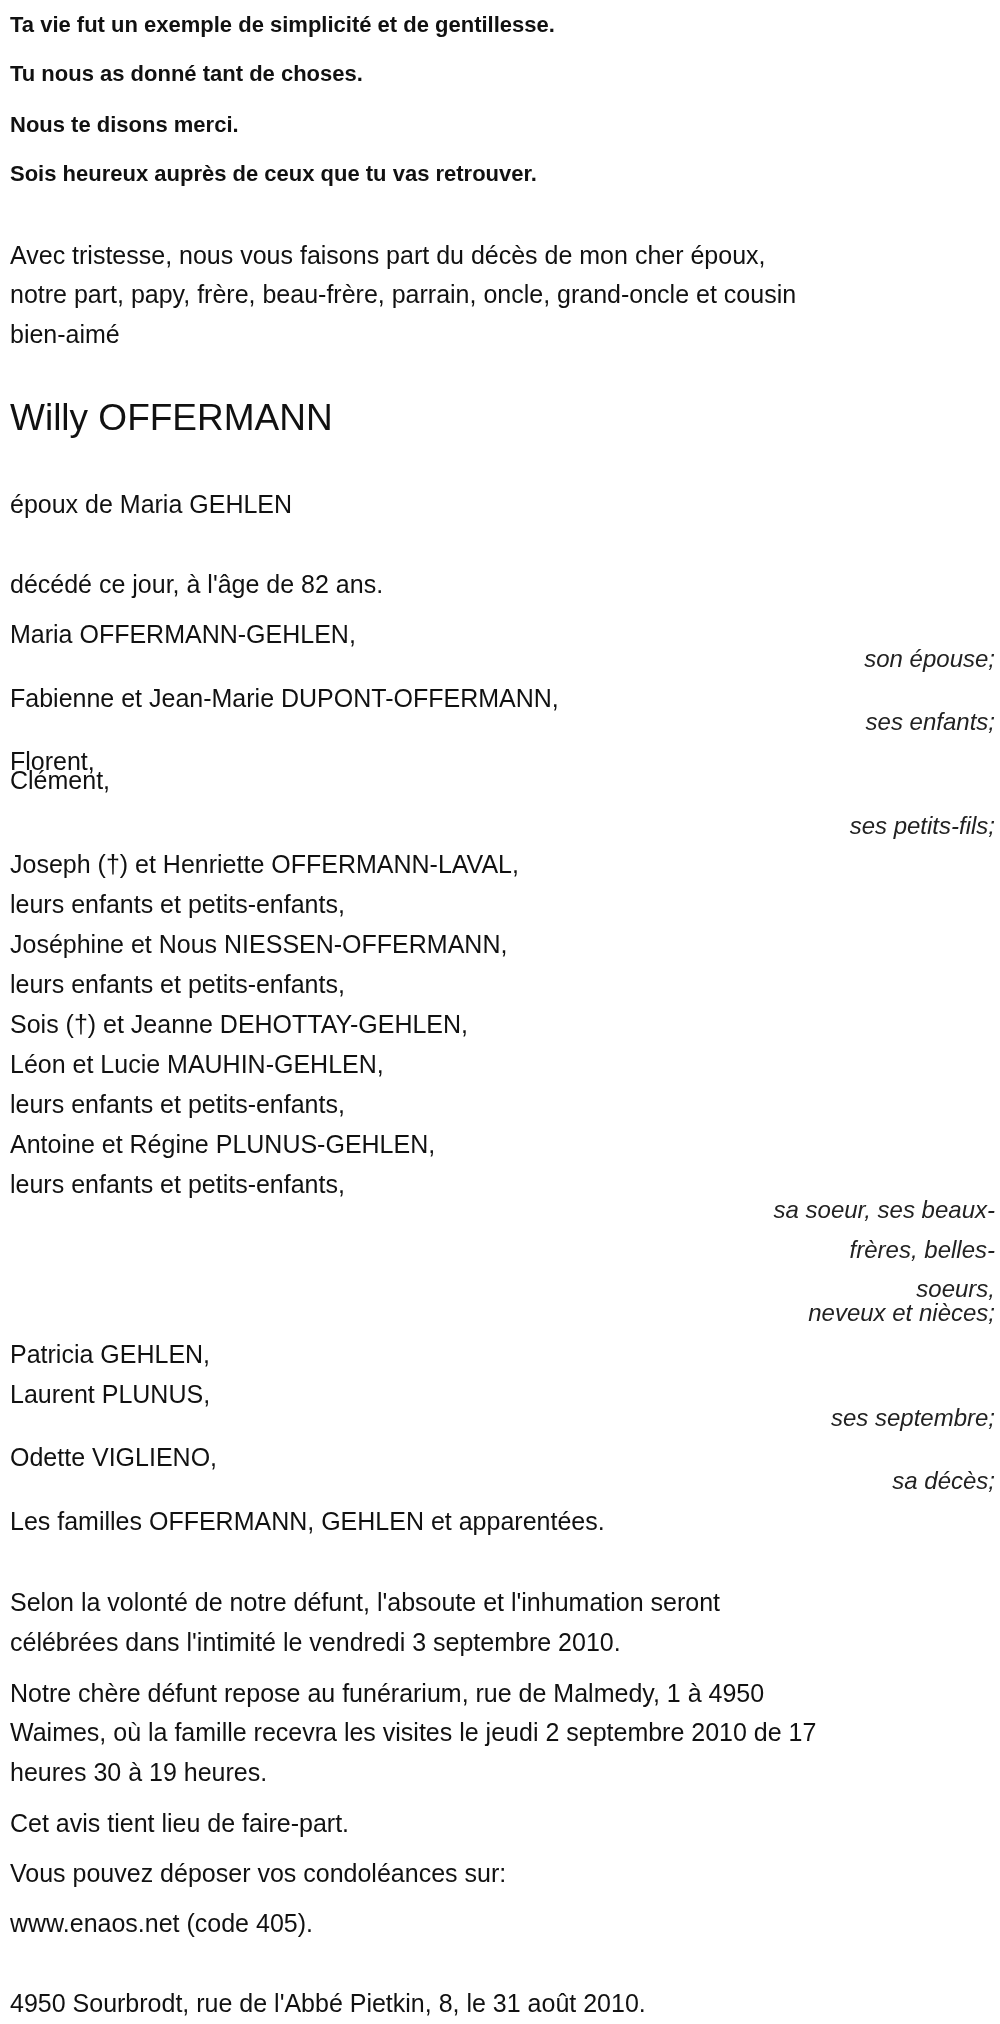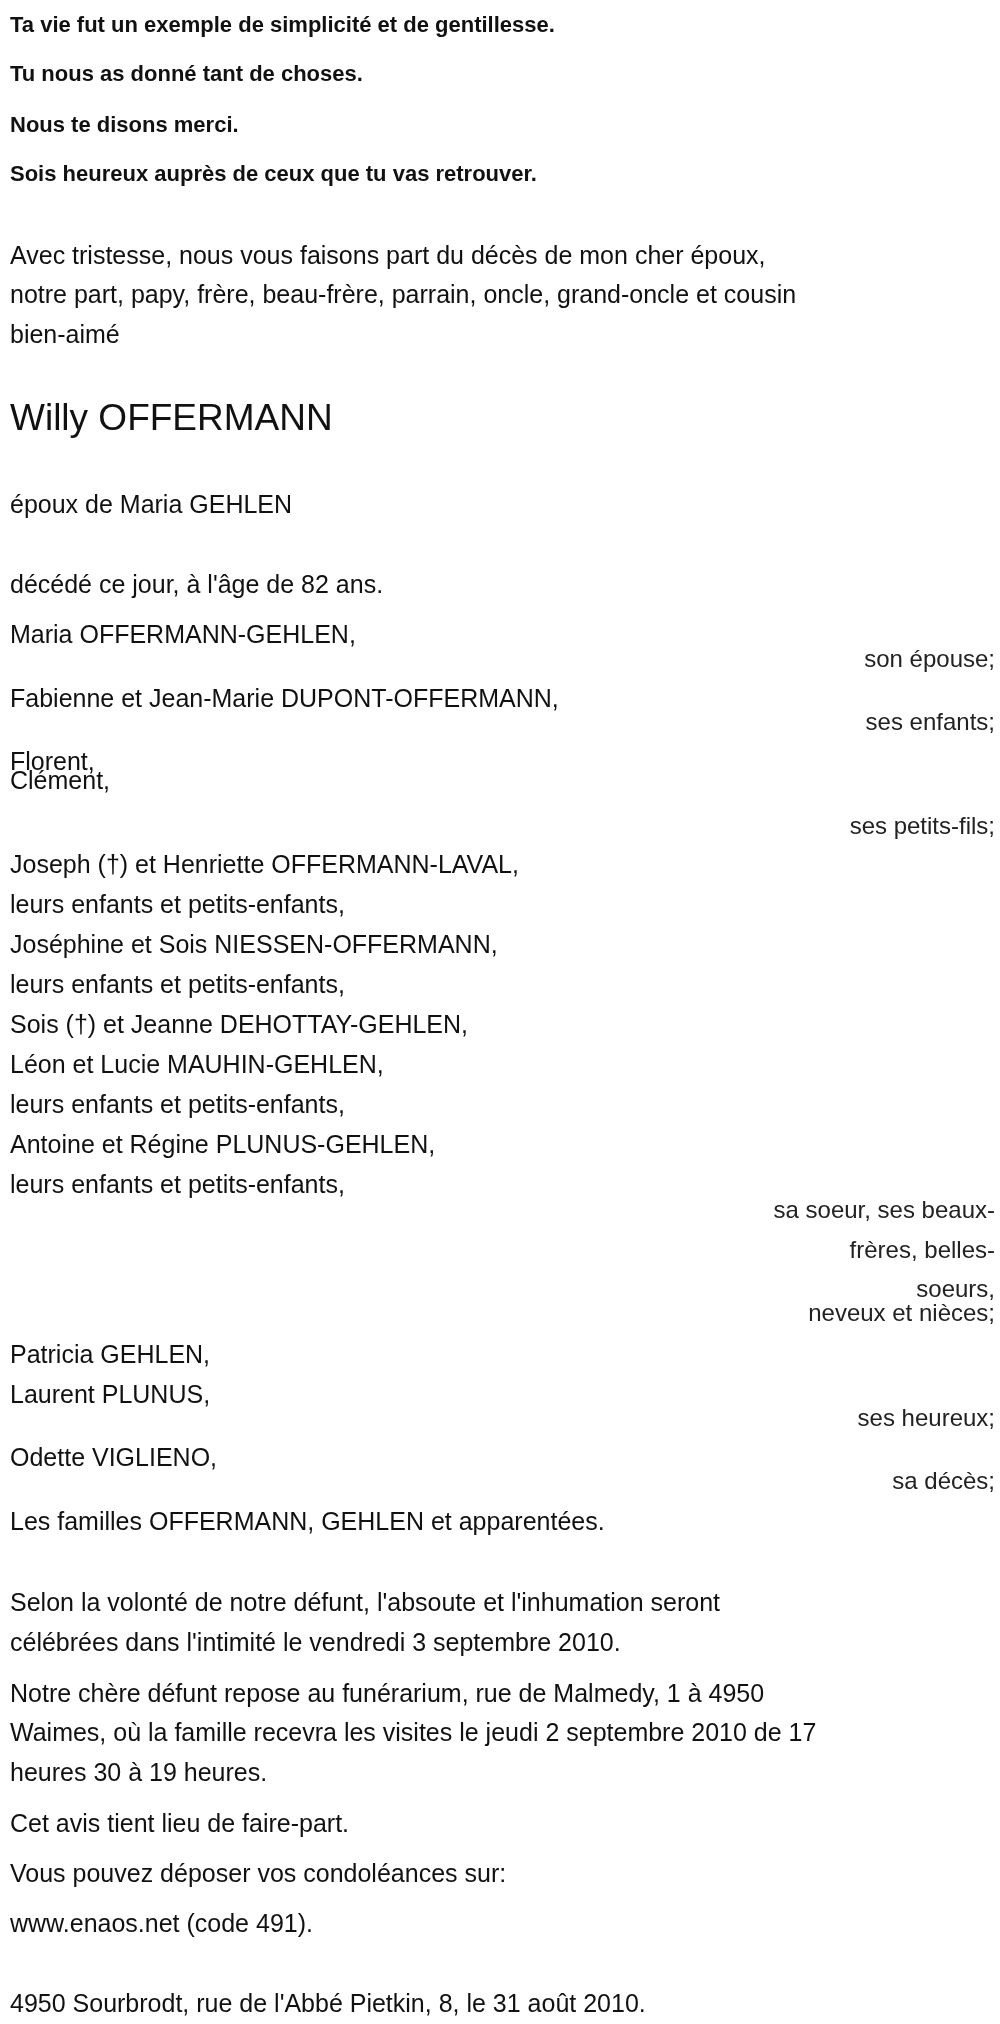--- a/index.html
+++ b/index.html
@@ -1,21 +1,21 @@
 <!DOCTYPE html>
 <html><head>
 <meta charset="utf-8">
 <style>
   html, body { margin:0; padding:0; background:#ffffff; }
   body { width:1000px; height:2024px; position:relative; overflow:hidden;
          font-family:"Liberation Sans", sans-serif; color:#111111; }
   .ln { position:absolute; left:10px; white-space:nowrap; font-size:25px; line-height:30px; }
   .b { font-weight:bold; font-size:22px; }
   .h1 { font-weight:normal; font-size:37px; line-height:44px; }
-  .r { position:absolute; right:5px; white-space:nowrap; font-size:24px; line-height:30px; text-align:right; color:#222; }
+  .r { position:absolute; right:5px; white-space:nowrap; font-style:italic; font-size:24px; line-height:30px; text-align:right; color:#222; }
 </style>
 </head>
 <body>
 
 <div class="ln b" style="top:10px">Ta vie fut un exemple de simplicité et de gentillesse.</div>
 <div class="ln b" style="top:59px">Tu nous as donné tant de choses.</div>
 <div class="ln b" style="top:110px">Nous te disons merci.</div>
 <div class="ln b" style="top:159px">Sois heureux auprès de ceux que tu vas retrouver.</div>
 
 <div class="ln" style="top:240px">Avec tristesse, nous vous faisons part du décès de mon cher époux,</div>
@@ -31,45 +31,45 @@
 
 <div class="ln" style="top:683px">Fabienne et Jean-Marie DUPONT-OFFERMANN,</div>
 <div class="r" style="top:707px">ses enfants;</div>
 
 <div class="ln" style="top:746px">Florent,</div>
 <div class="ln" style="top:765px">Clément,</div>
 <div class="r" style="top:811px">ses petits-fils;</div>
 
 <div class="ln" style="top:849px">Joseph (†) et Henriette OFFERMANN-LAVAL,</div>
 <div class="ln" style="top:889px">leurs enfants et petits-enfants,</div>
-<div class="ln" style="top:929px">Joséphine et Sois NIESSEN-OFFERMANN,</div>
+<div class="ln" style="top:929px">Joséphine et Nous NIESSEN-OFFERMANN,</div>
 <div class="ln" style="top:969px">leurs enfants et petits-enfants,</div>
 <div class="ln" style="top:1009px">Sois (†) et Jeanne DEHOTTAY-GEHLEN,</div>
 <div class="ln" style="top:1049px">Léon et Lucie MAUHIN-GEHLEN,</div>
 <div class="ln" style="top:1089px">leurs enfants et petits-enfants,</div>
 <div class="ln" style="top:1129px">Antoine et Régine PLUNUS-GEHLEN,</div>
 <div class="ln" style="top:1169px">leurs enfants et petits-enfants,</div>
 <div class="r" style="top:1195px">sa soeur, ses beaux-</div>
 <div class="r" style="top:1235px">frères, belles-</div>
 <div class="r" style="top:1274px">soeurs,</div>
 <div class="r" style="top:1298px">neveux et nièces;</div>
 
 <div class="ln" style="top:1339px">Patricia GEHLEN,</div>
 <div class="ln" style="top:1379px">Laurent PLUNUS,</div>
-<div class="r" style="top:1403px">ses heureux;</div>
+<div class="r" style="top:1403px">ses septembre;</div>
 
 <div class="ln" style="top:1442px">Odette VIGLIENO,</div>
 <div class="r" style="top:1466px">sa décès;</div>
 
 <div class="ln" style="top:1506px">Les familles OFFERMANN, GEHLEN et apparentées.</div>
 
 <div class="ln" style="top:1587px">Selon la volonté de notre défunt, l'absoute et l'inhumation seront</div>
 <div class="ln" style="top:1627px">célébrées dans l'intimité le vendredi 3 septembre 2010.</div>
 
 <div class="ln" style="top:1678px">Notre chère défunt repose au funérarium, rue de Malmedy, 1 à 4950</div>
 <div class="ln" style="top:1717px">Waimes, où la famille recevra les visites le jeudi 2 septembre 2010 de 17</div>
 <div class="ln" style="top:1757px">heures 30 à 19 heures.</div>
 
 <div class="ln" style="top:1808px">Cet avis tient lieu de faire-part.</div>
 <div class="ln" style="top:1858px">Vous pouvez déposer vos condoléances sur:</div>
-<div class="ln" style="top:1908px">www.enaos.net (code 491).</div>
+<div class="ln" style="top:1908px">www.enaos.net (code 405).</div>
 
 <div class="ln" style="top:1988px">4950 Sourbrodt, rue de l'Abbé Pietkin, 8, le 31 août 2010.</div>
 
 </body></html>

